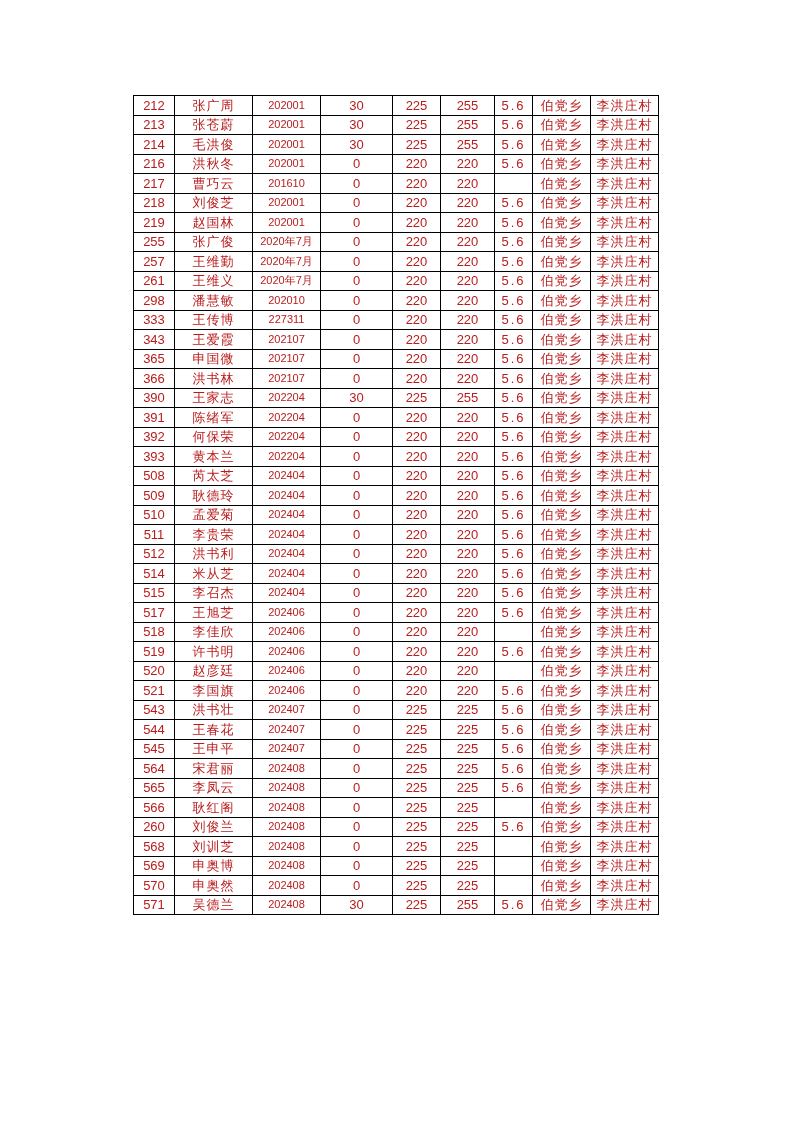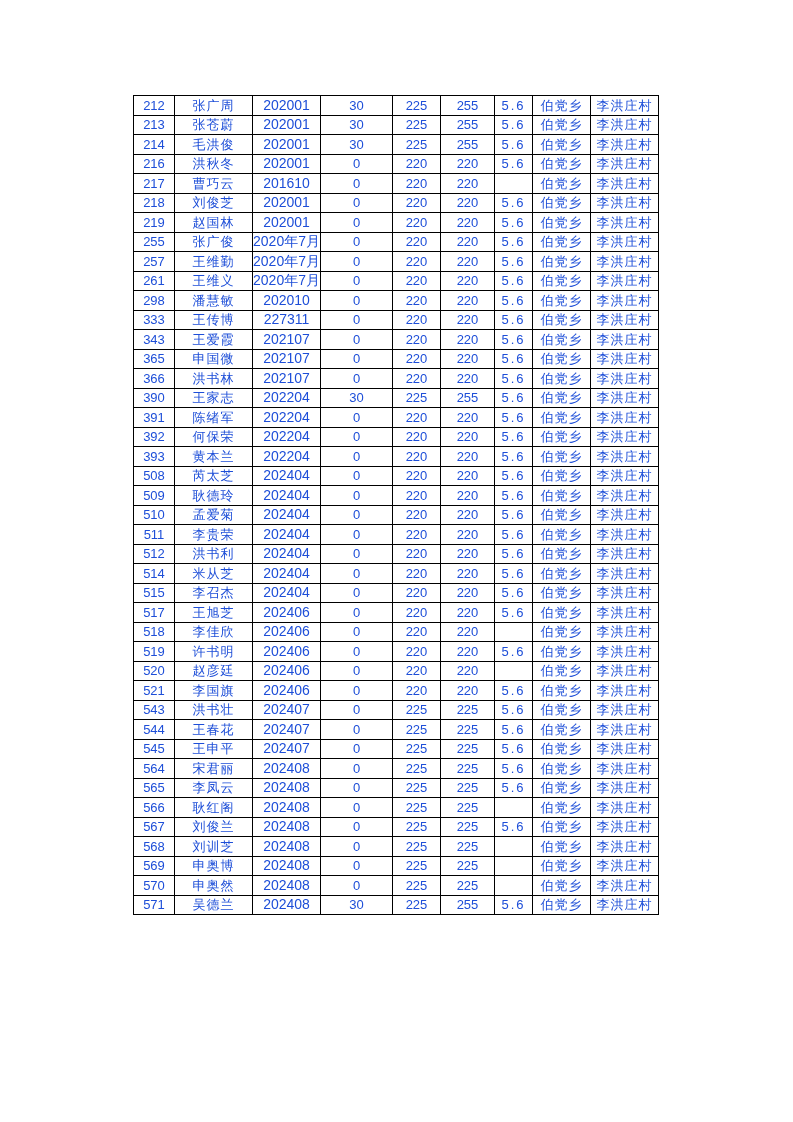--- a/index.html
+++ b/index.html
@@ -7,21 +7,21 @@
     padding: 0;
     background: #ffffff;
   }
   .page {
     position: relative;
     width: 793px;
     height: 1122px;
     background: #ffffff;
     overflow: hidden;
     font-family: "Liberation Sans", "DejaVu Sans", sans-serif;
-    color: #1d4ed8;
+    color: #b91c1c;
   }
   table.roster {
     position: absolute;
     left: 133px;
     top: 95px;
     border-collapse: collapse;
     table-layout: fixed;
     width: 525px;
   }
   table.roster td {
@@ -38,21 +38,21 @@
   }
   
   table.roster td.col-1,
   table.roster td.col-7,
   table.roster td.col-8 {
     font-family: "Liberation Serif", "DejaVu Serif", serif;
     font-size: 13px;
     letter-spacing: 1px;
   }
   table.roster td.col-2 {
-    font-size: 14px;
+    font-size: 11px;
   }
   
   table.roster td.col-6 {
     letter-spacing: 2px;
   }
 </style>
 </head>
 <body>
 
 <div class="page">
@@ -470,21 +470,21 @@
           <td class="col-1">耿红阁</td>
           <td class="col-2">202408</td>
           <td class="col-3">0</td>
           <td class="col-4">225</td>
           <td class="col-5">225</td>
           <td class="col-6"></td>
           <td class="col-7">伯党乡</td>
           <td class="col-8">李洪庄村</td>
         </tr>
         <tr>
-          <td class="col-0">567</td>
+          <td class="col-0">260</td>
           <td class="col-1">刘俊兰</td>
           <td class="col-2">202408</td>
           <td class="col-3">0</td>
           <td class="col-4">225</td>
           <td class="col-5">225</td>
           <td class="col-6">5.6</td>
           <td class="col-7">伯党乡</td>
           <td class="col-8">李洪庄村</td>
         </tr>
         <tr>

